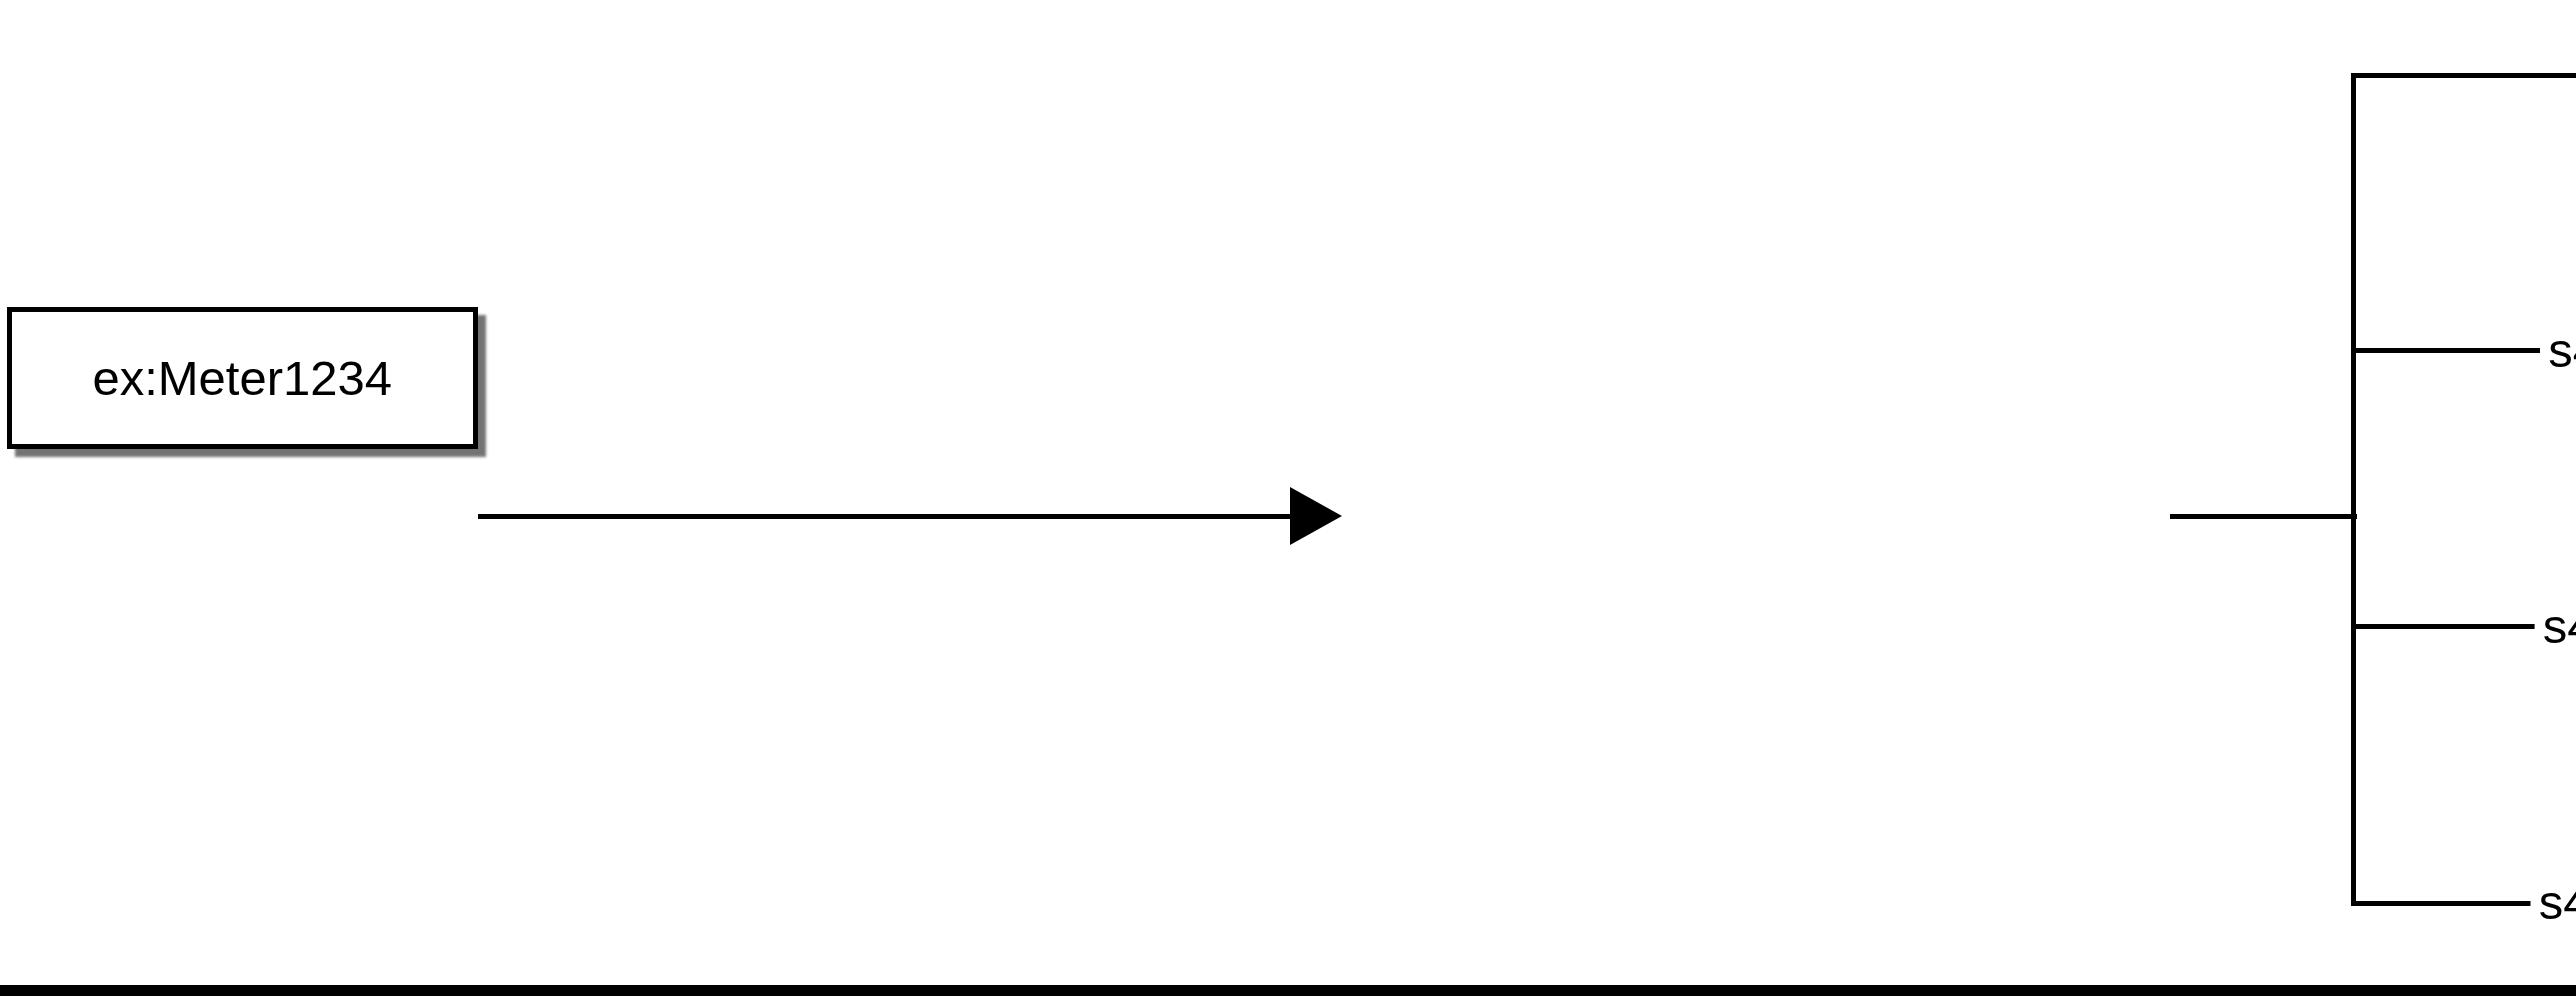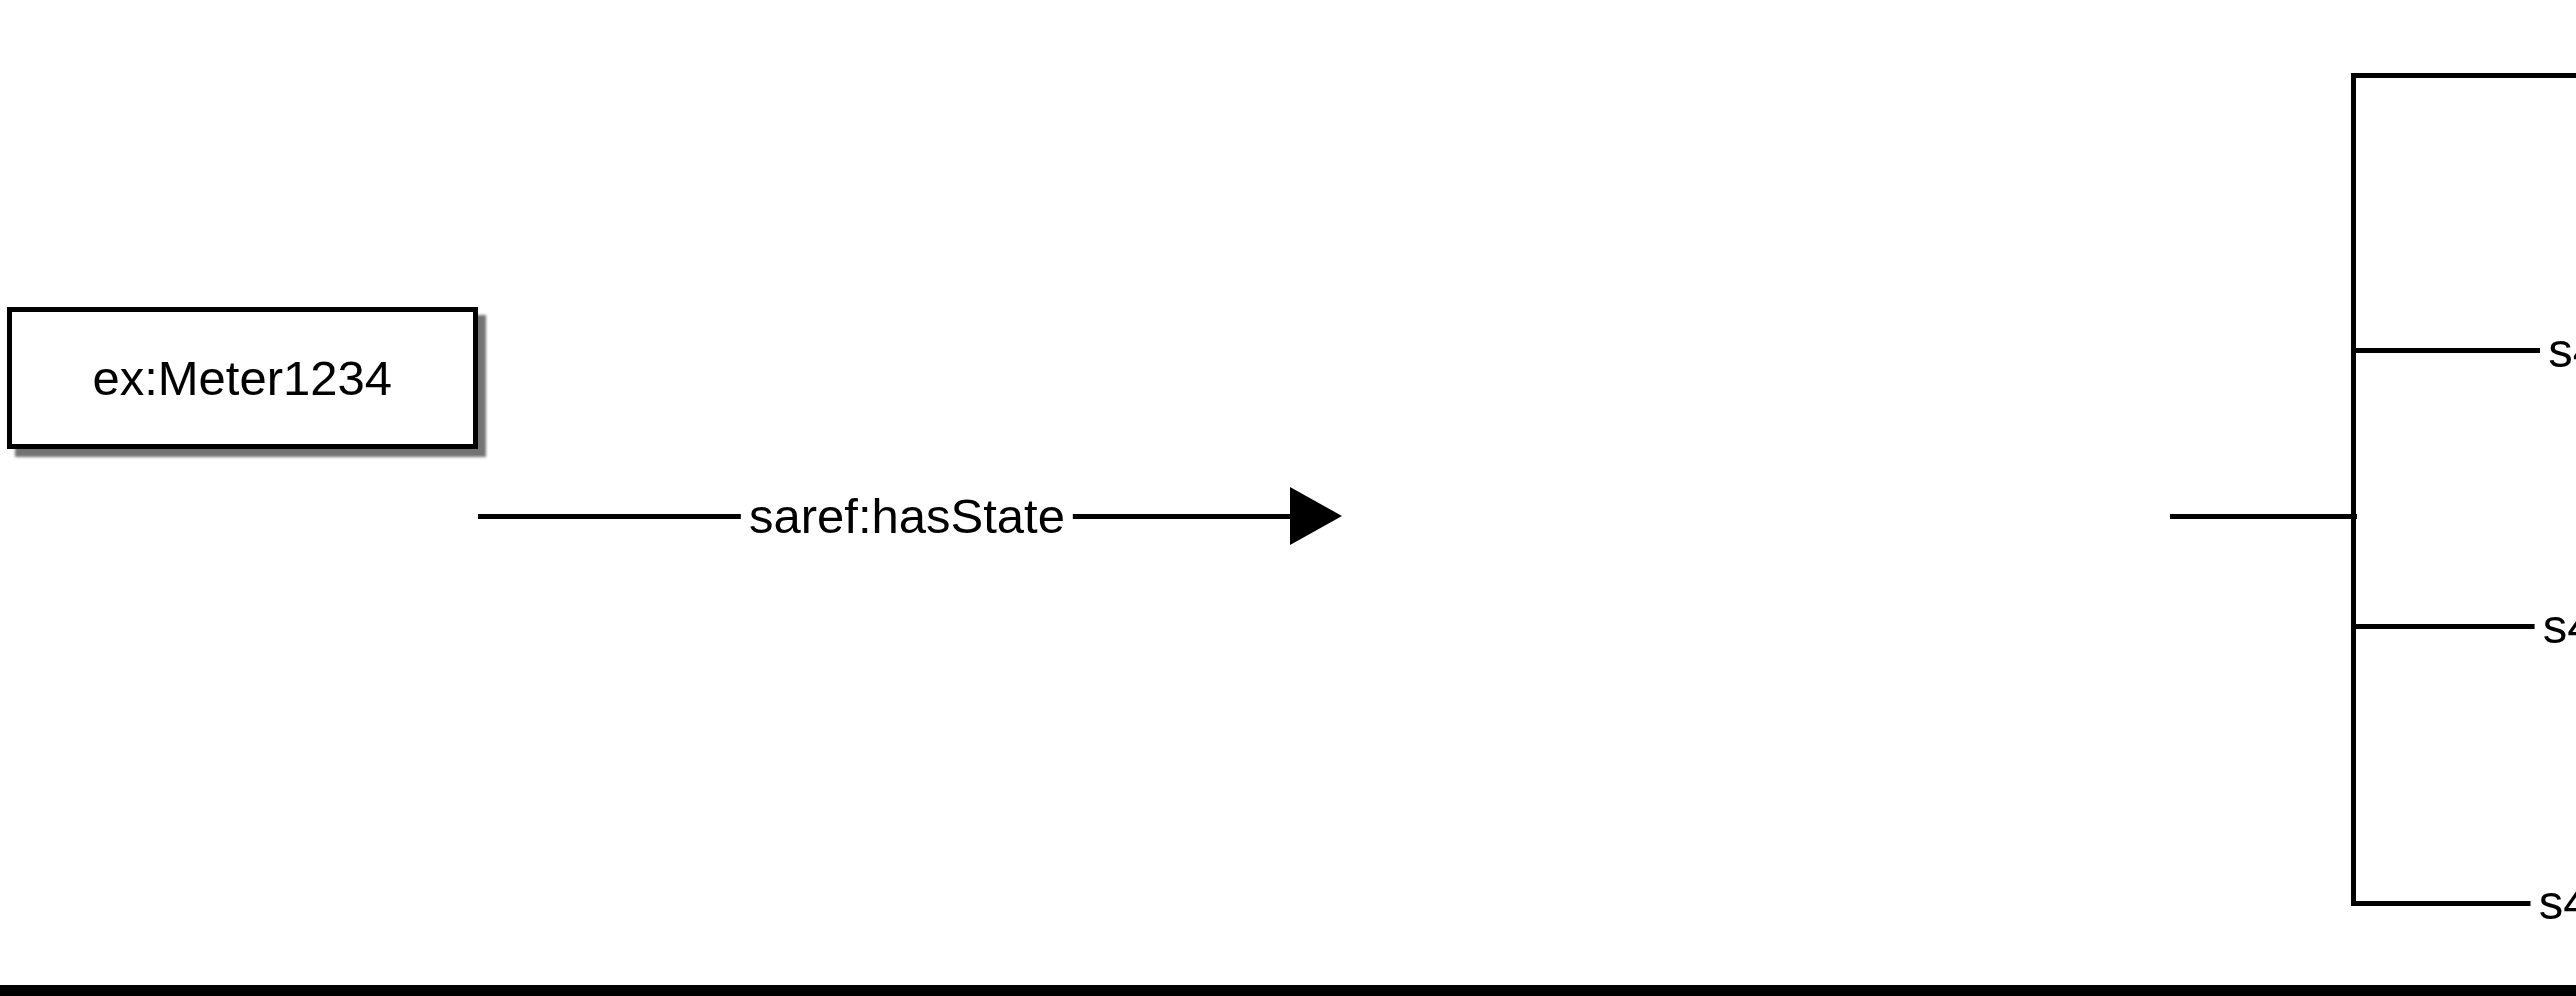--- a/index.html
+++ b/index.html
@@ -75,21 +75,20 @@
 <div class="canvas">
 
   <div class="class-node" style="left:6.7px;top:307px;width:471px">
     <div class="class-body">
       <span class="instance-label">ex:Meter1234</span>
     </div>
   </div>
 
   <div class="hline" style="left:478px;top:514px;width:820px"></div>
   <div class="arrowhead" style="left:1290px;top:487px"></div>
-  <div class="edge-label" style="left:907px;top:517px">saref:hasState</div>
 
 
   <div class="hline" style="left:2170px;top:514px;width:187px"></div>
   <div class="vline" style="left:2351px;top:73px;height:833px"></div>
 
   <div class="hline" style="left:2351px;top:73px;width:828px"></div>
 
   <div class="hline" style="left:2351px;top:348px;width:828px"></div>
 
   <div class="edge-label" style="left:2792px;top:351px">s4grid:hasOutputState</div>

